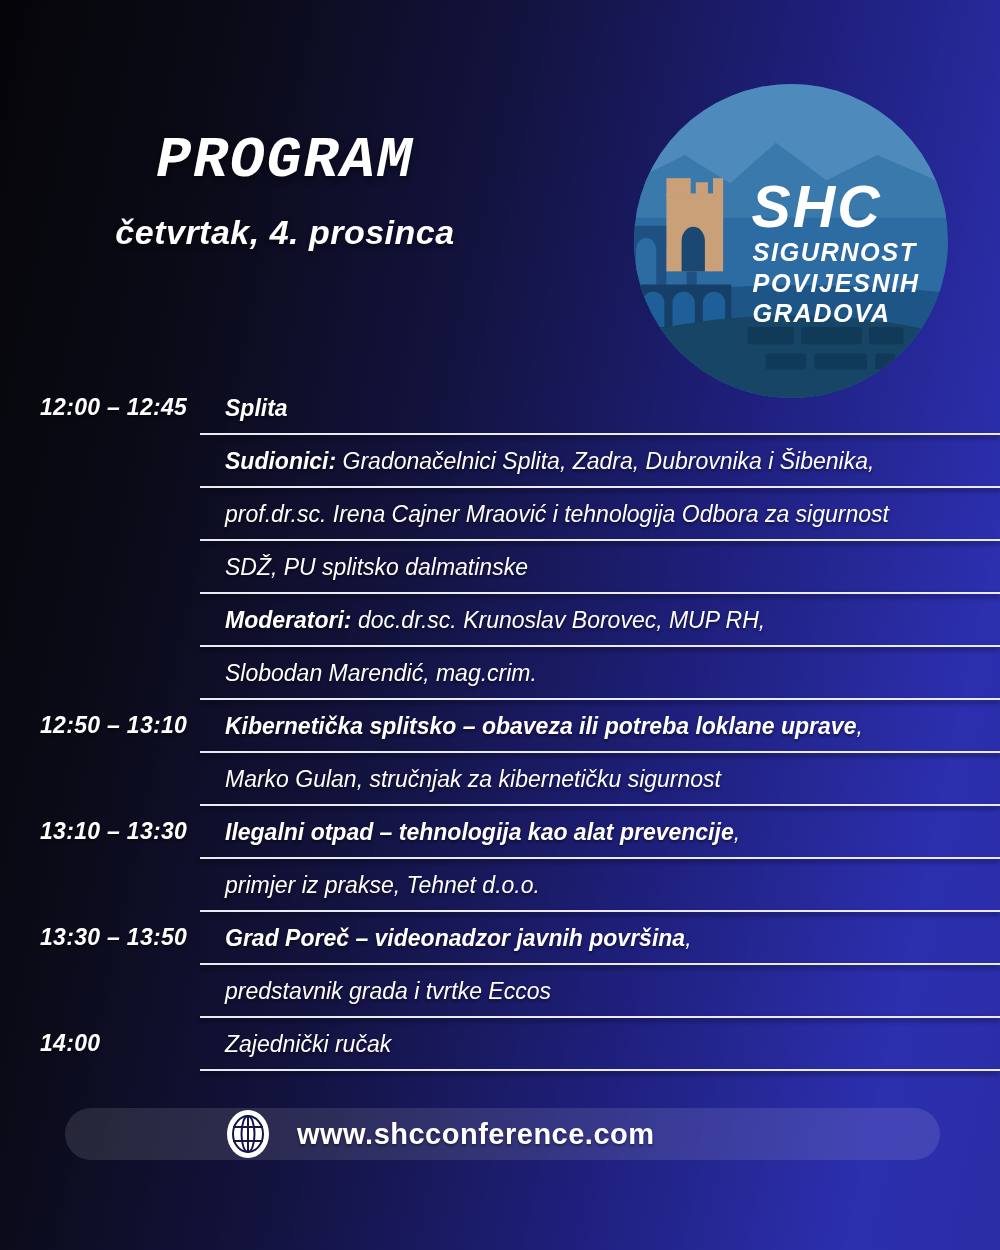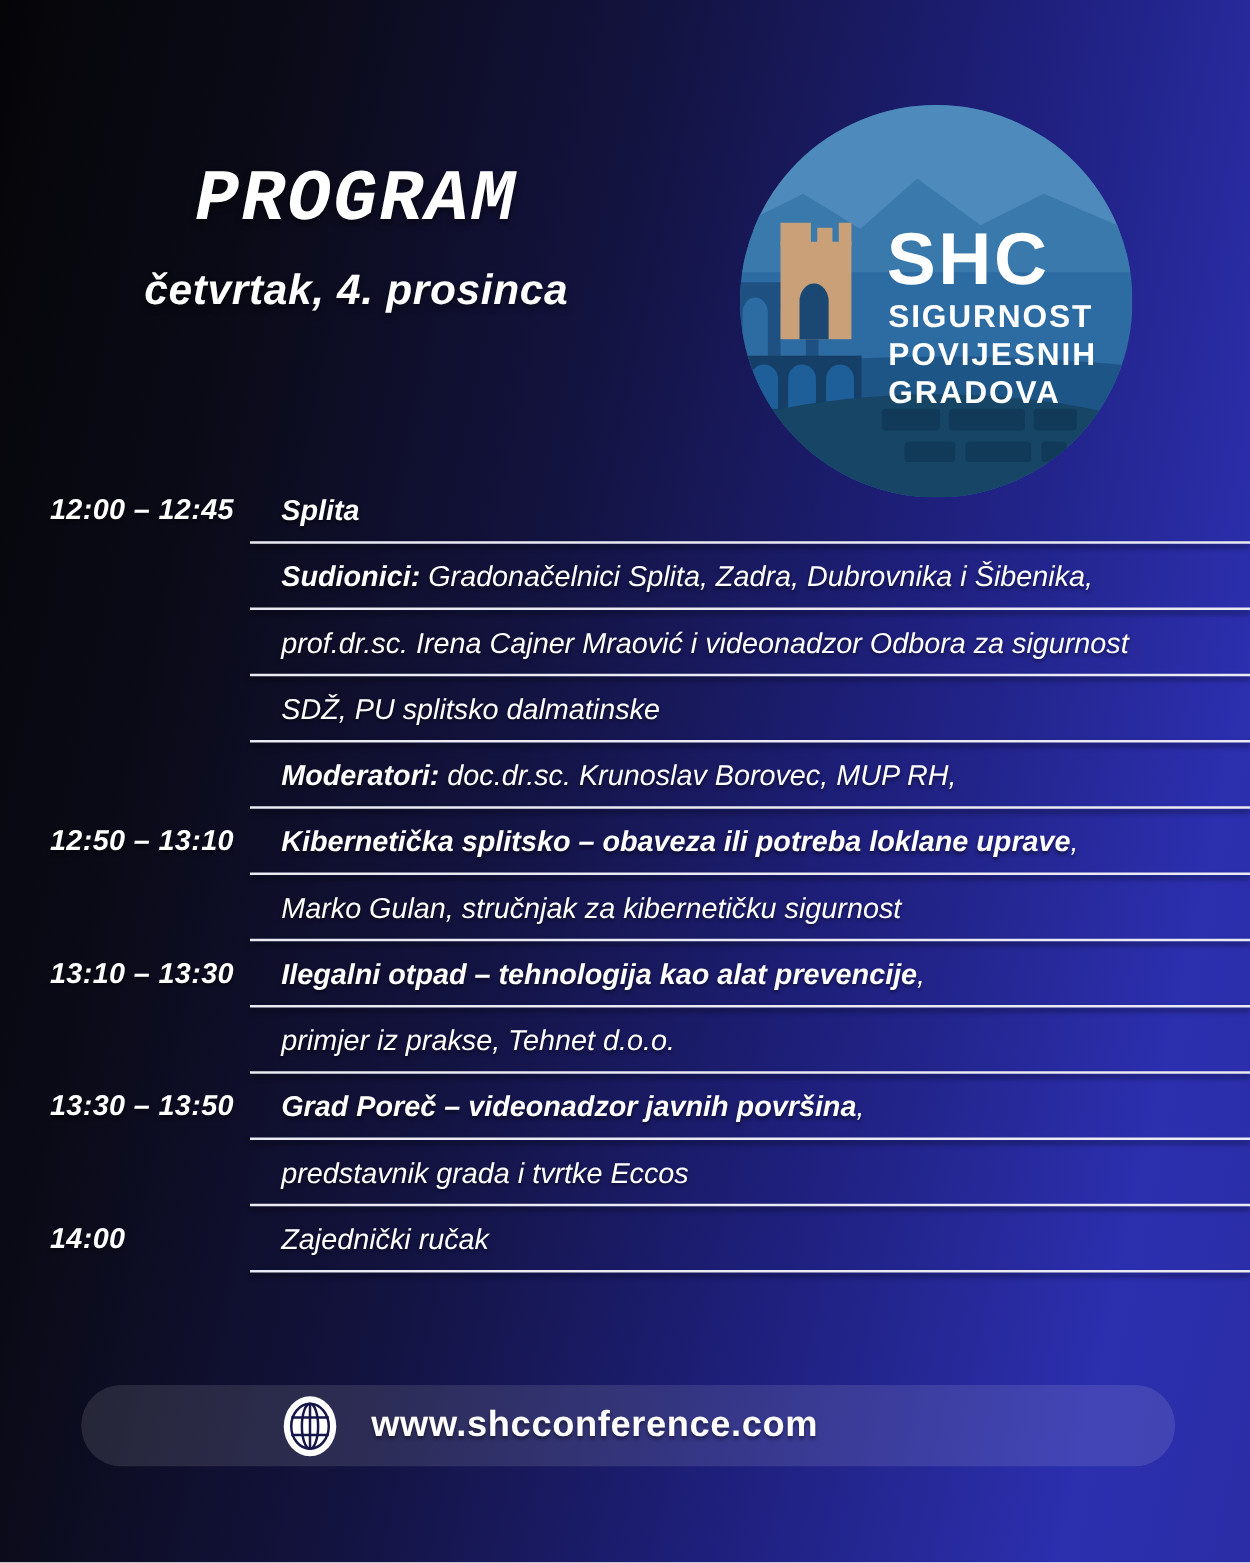--- a/index.html
+++ b/index.html
@@ -13,21 +13,21 @@
   .hdr h1{
     margin:0; font-size:58px; font-style:italic; font-weight:700; letter-spacing:2px;
     text-shadow:0 3px 6px rgba(0,0,0,.5);
     font-family:Liberation Mono, monospace;
   }
   .hdr .sub{
     margin-top:20px; font-size:34px; font-style:italic; font-weight:700; letter-spacing:.5px;
     text-shadow:0 3px 5px rgba(0,0,0,.5);
   }
   
-  .logo{position:absolute; left:592px; top:84px; width:314px; height:314px;}
+  .logo{position:absolute; left:634px; top:84px; width:314px; height:314px;font-style:italic;}
   .logo svg{display:block;}
   
   .sched{position:absolute; top:382px; left:0; right:0;}
   .row{position:relative; display:flex; align-items:flex-end; height:53px; white-space:nowrap;}
   .time{
     width:195px; box-sizing:border-box; padding:0 0 14px 40px; flex:0 0 195px;
     font-size:23px; font-style:italic; font-weight:700; letter-spacing:.3px;
     text-shadow:0 2px 3px rgba(0,0,0,.5);
   }
   .content{
@@ -35,21 +35,21 @@
     text-shadow:0 2px 3px rgba(0,0,0,.5); overflow:hidden;
   }
   .content .b{font-weight:700;}
   .content .r{font-weight:400;}
   .rule{
     position:absolute; left:200px; right:0; bottom:0; height:2px;
     background:#e9eaf4; box-shadow:0 3px 4px rgba(0,0,0,.55);
   }
   
   .pill{
-    position:absolute; left:65px; top:1108px; width:875px; height:65px;
+    position:absolute; left:65px; top:1108px; width:875px; height:52px;
     border-radius:32px; background:rgba(255,255,255,0.11);
     display:flex; align-items:center; box-sizing:border-box; padding-left:160px; gap:26px;
   }
   .globe{display:flex; align-items:center;}
   .url{
     font-size:29px; font-weight:700; letter-spacing:.5px;
     text-shadow:0 2px 3px rgba(0,0,0,.4);
   }
 </style>
 </head>
@@ -118,31 +118,36 @@
       <div class="content"><span class="b">Splita</span><span class="r"></span></div>
       <div class="rule"></div>
     </div>
     <div class="row">
       <div class="time"></div>
       <div class="content"><span class="b">Sudionici:</span><span class="r"> Gradonačelnici Splita, Zadra, Dubrovnika i Šibenika,</span></div>
       <div class="rule"></div>
     </div>
     <div class="row">
       <div class="time"></div>
-      <div class="content"><span class="b"></span><span class="r">prof.dr.sc. Irena Cajner Mraović i videonadzor Odbora za sigurnost</span></div>
+      <div class="content"><span class="b"></span><span class="r">prof.dr.sc. Irena Cajner Mraović i tehnologija Odbora za sigurnost</span></div>
       <div class="rule"></div>
     </div>
     <div class="row">
       <div class="time"></div>
       <div class="content"><span class="b"></span><span class="r">SDŽ, PU splitsko dalmatinske</span></div>
       <div class="rule"></div>
     </div>
     <div class="row">
       <div class="time"></div>
       <div class="content"><span class="b">Moderatori:</span><span class="r"> doc.dr.sc. Krunoslav Borovec, MUP RH,</span></div>
+      <div class="rule"></div>
+    </div>
+    <div class="row">
+      <div class="time"></div>
+      <div class="content"><span class="b"></span><span class="r">Slobodan Marendić, mag.crim.</span></div>
       <div class="rule"></div>
     </div>
     <div class="row">
       <div class="time">12:50 – 13:10</div>
       <div class="content"><span class="b">Kibernetička splitsko – obaveza ili potreba loklane uprave</span><span class="r">,</span></div>
       <div class="rule"></div>
     </div>
     <div class="row">
       <div class="time"></div>
       <div class="content"><span class="b"></span><span class="r">Marko Gulan, stručnjak za kibernetičku sigurnost</span></div>

